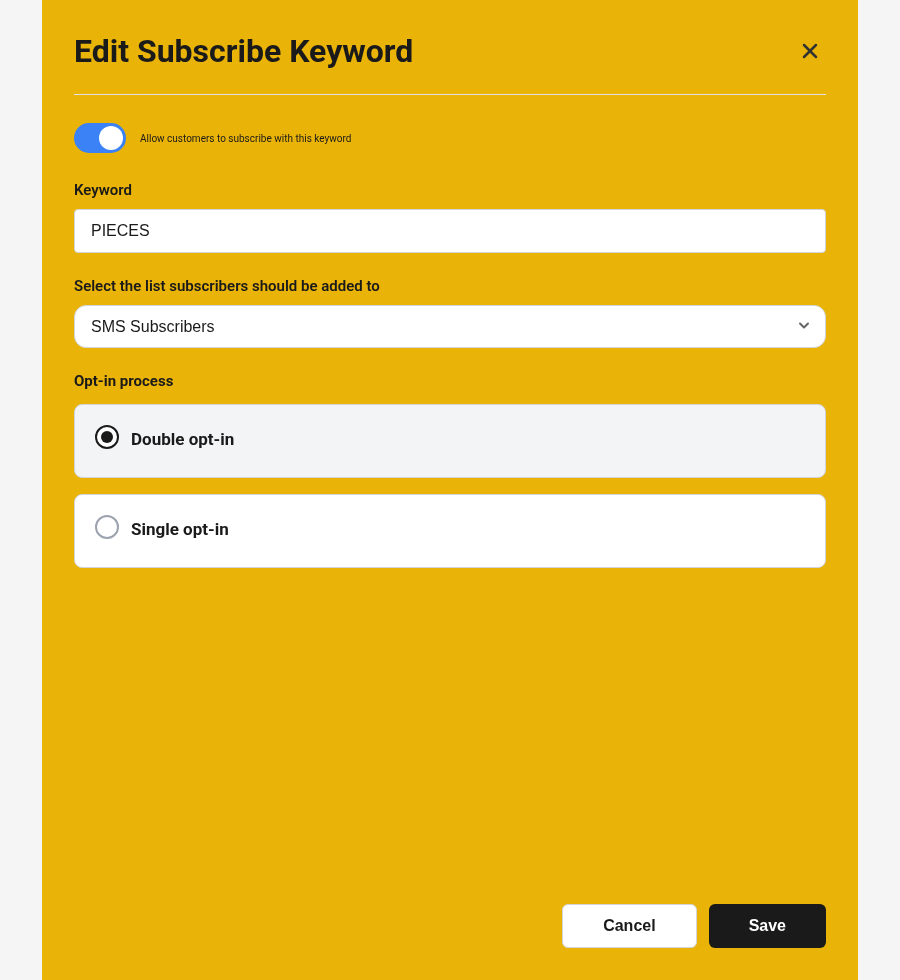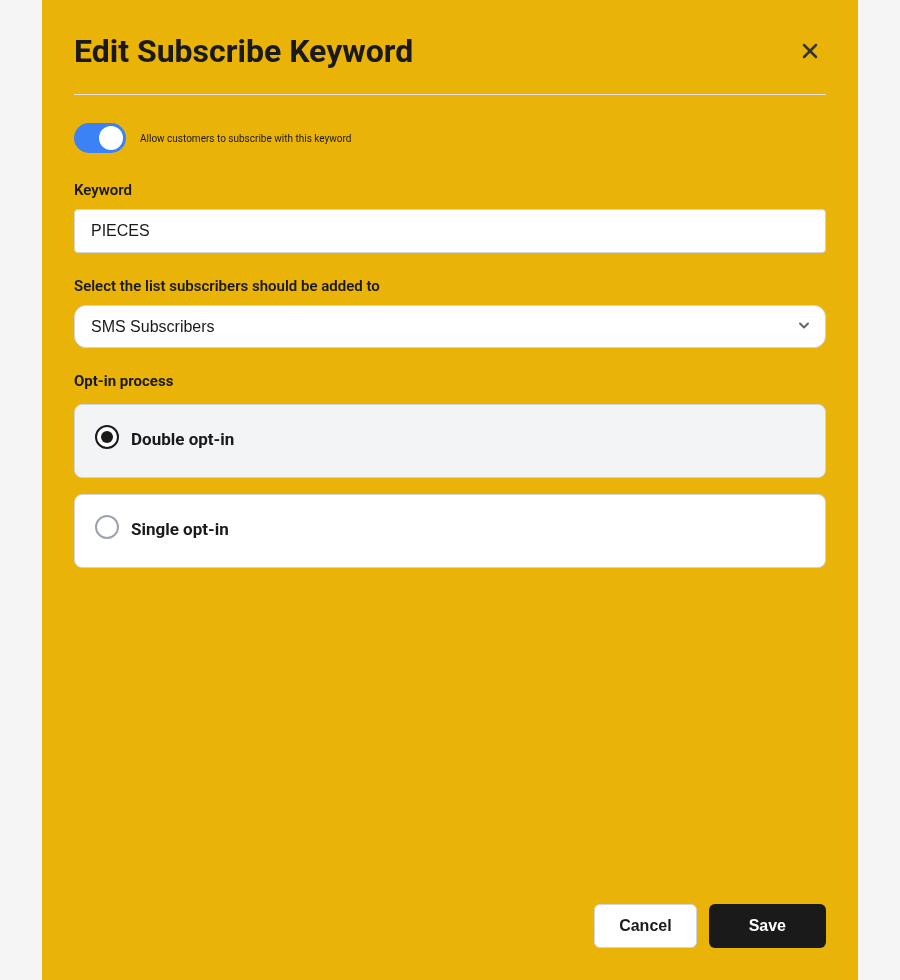--- a/index.html
+++ b/index.html
@@ -242,21 +242,21 @@
 
     .modal-footer {
       display: flex;
       justify-content: flex-end;
       gap: 12px;
       margin-top: auto;
       padding-top: 40px;
     }
 
     .btn-cancel {
-      padding: 12px 24px;
+      padding: 12px 40px;
       background: #fff;
       border: 1px solid #d1d5db;
       border-radius: 6px;
       font-size: 16px;
       font-weight: 600;
       color: #1a1a1a;
       cursor: pointer;
     }
 
     .btn-save {

